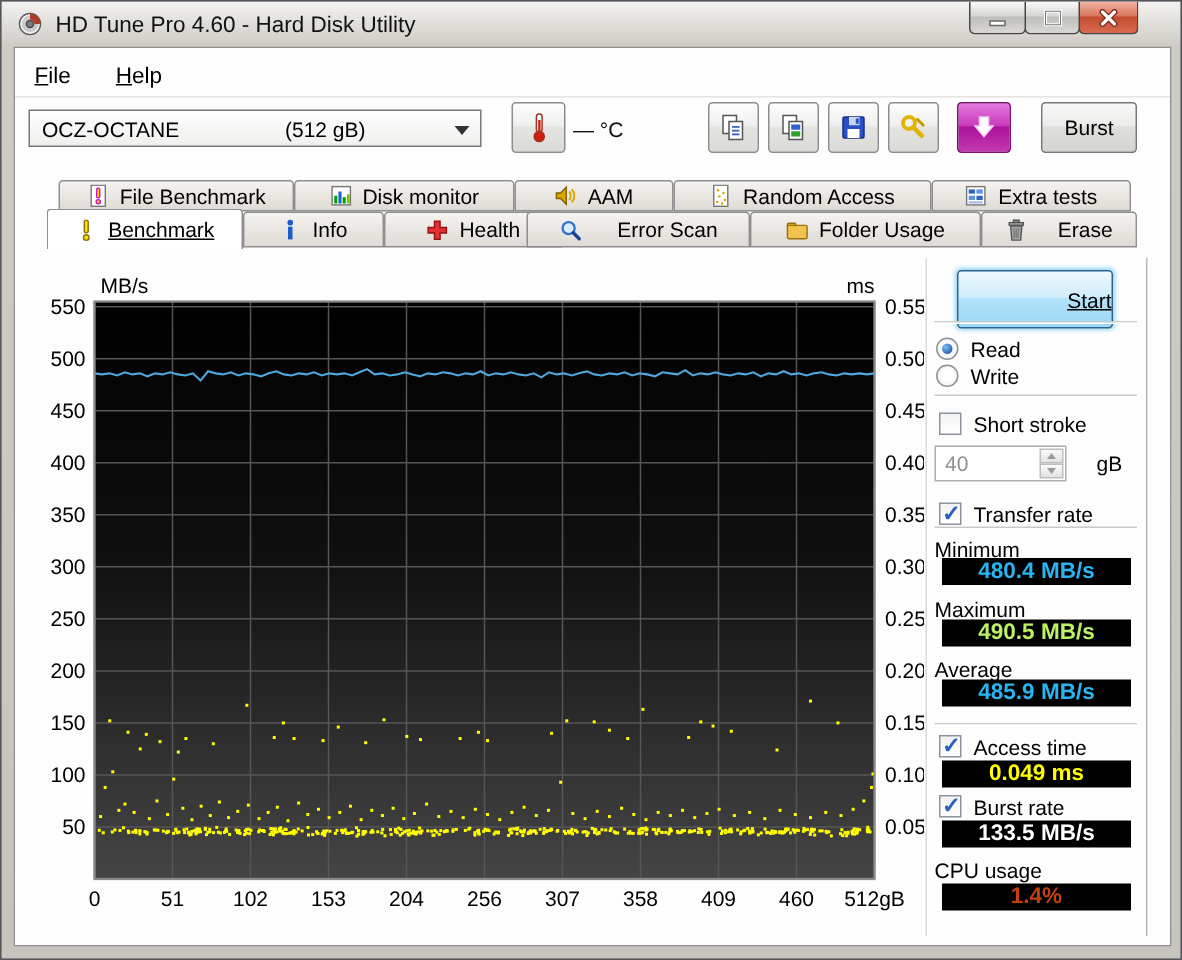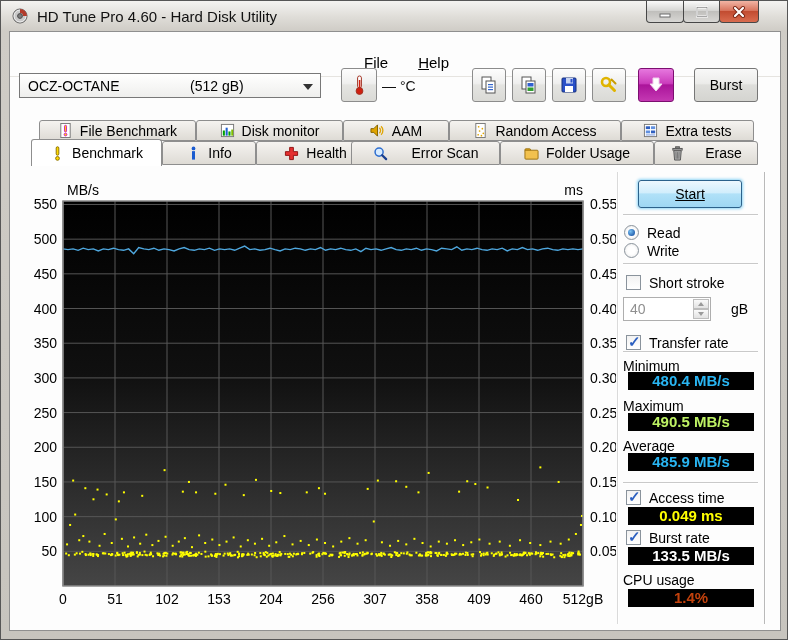--- a/index.html
+++ b/index.html
@@ -11,22 +11,22 @@
   .titlebar{position:absolute;left:0;top:0;width:100%;height:30px;display:flex;align-items:center;padding-left:11px;}
   .title{font-size:15px;color:#111;margin-left:9px;white-space:nowrap;}
   .winbtns{position:absolute;left:646px;top:0;display:flex;}
   .wbtn{height:22px;border:1px solid #474747;border-top:none;margin-left:-1px;
     border-radius:0 0 4px 4px;display:flex;align-items:center;justify-content:center;
     background:linear-gradient(#fafafa,#d6d6d4 45%,#c0bfbc 50%,#d8d7d4);}
   .wbtn.min{width:38px;} .wbtn.max{width:37px;}
   .wbtn.close{width:40px;background:linear-gradient(#f2b4a4,#d8765f 45%,#c24c31 50%,#d96c4f);}
   
   .client{position:absolute;left:8px;top:30px;width:772px;height:600px;background:#fdfdfd;border:1px solid #8f8f8f;}
-  .menubar{position:absolute;left:0;top:16px;width:100%;height:29px;border-bottom:1px solid #e6e4e0;
-    display:flex;align-items:center;padding-left:23px;gap:22px;justify-content:center;}
+  .menubar{position:absolute;left:0;top:4px;width:100%;height:29px;border-bottom:1px solid #e6e4e0;
+    display:flex;align-items:center;padding-left:9px;gap:22px;}
   .menu-item{display:inline-block;font-size:15px;color:#000;padding:2px 4px;}
   .menu-item::first-letter{text-decoration:underline;}
   
   .dropdown{position:absolute;left:9px;top:41px;width:302px;height:25px;border:1px solid #787878;
     background:linear-gradient(#ffffff,#efefed);display:flex;align-items:center;font-size:14px;}
   .dd-name{margin-left:8px;} .dd-cap{position:absolute;left:170px;}
   .dd-arrow{position:absolute;right:7px;top:10px;width:0;height:0;border-left:5px solid transparent;
     border-right:5px solid transparent;border-top:6px solid #333;}
   .tbtn{position:absolute;width:34px;height:34px;border:1px solid #8c8c8c;border-radius:3px;
     background:linear-gradient(#fdfdfd,#efefee 45%,#e4e4e1 50%,#dadad6);
@@ -45,23 +45,23 @@
   .tab.active{top:107px;height:27px;background:#ffffff;border-bottom:none;z-index:3;}
   .ticon{display:flex;align-items:center;}
   
   .chart-svg{position:absolute;left:21px;top:147px;}
   svg{font-family:"Liberation Sans",sans-serif;}
   
   .vsep{position:absolute;left:607px;top:140px;width:2px;height:452px;border-left:1px solid #dadada;border-right:1px solid #ffffff;}
   .vsep2{position:absolute;left:754px;top:140px;width:2px;height:452px;border-left:1px solid #b9b9b9;border-right:1px solid #ffffff;}
   .psep{position:absolute;left:613px;width:135px;height:2px;border-top:1px solid #c9c9c9;border-bottom:1px solid #ffffff;}
   
-  .start-btn{position:absolute;left:628px;top:148px;width:104px;height:28px;border:1px solid #2c628b;border-radius:3px;
+  .start-btn{position:absolute;left:628px;top:148px;width:104px;height:39px;border:1px solid #2c628b;border-radius:3px;
     background:linear-gradient(#edf8fe,#d1eefc 45%,#b0e1f8 50%,#9ed7f3);box-shadow:0 0 3px 1px #8fd5f6;
-    display:flex;align-items:center;justify-content:center;font-size:14px;text-decoration:underline;}
+    display:flex;align-items:center;justify-content:flex-end;font-size:14px;text-decoration:underline;}
   .plabel{position:absolute;font-size:14px;color:#000;white-space:nowrap;}
   .radio{position:absolute;width:15px;height:15px;border:1px solid #8a939c;border-radius:50%;
     background:radial-gradient(#ffffff 40%,#e6e6e6);}
   .radio[data-checked="true"]::after{content:"";position:absolute;left:3px;top:3px;width:7px;height:7px;border-radius:50%;
     background:radial-gradient(circle at 35% 35%,#79c1f2,#2a66b2 70%);}
   .cb{position:absolute;width:15px;height:15px;border:1px solid #8a939c;background:linear-gradient(#f2f2f2,#ffffff);}
   .cb[data-checked="true"]::after{content:"\2713";position:absolute;left:1px;top:-3px;font-size:15px;font-weight:bold;color:#2b5fc0;}
   .vbox{position:absolute;width:126px;height:18px;background:#000;text-align:center;
     font-weight:bold;font-size:15px;line-height:18px;}
   .spinner{position:absolute;left:613px;top:265px;width:88px;height:24px;border:1px solid #aeaeae;background:#fff;}
@@ -225,21 +225,21 @@
             <rect x="3" y="3.5" width="4.5" height="3" fill="#3060c0"></rect>
             <rect x="8.5" y="3.5" width="4.5" height="3" fill="#6090e0"></rect>
             <rect x="3" y="8" width="4.5" height="3" fill="#6090e0"></rect>
             <rect x="8.5" y="8" width="4.5" height="3" fill="#3060c0"></rect>
             <rect x="3" y="12" width="10" height="1.4" fill="#9ab4e8"></rect>
           </svg>
       </span>
       <span>Extra tests</span>
     </div>
 
-    <div class="tab r2 active" style="left:21px;width:131px;">
+    <div class="tab r2 active" style="left:21px;width:131px;text-decoration:underline;">
       <span class="ticon">
         <svg width="15" height="15" viewBox="0 0 16 16">
             <rect x="6.6" y="0.8" width="2.8" height="9" rx="1.4" fill="#ffd800" stroke="#8a7000"></rect>
             <circle cx="8" cy="13.2" r="2" fill="#ffd800" stroke="#8a7000"></circle>
           </svg>
       </span>
       <span>Benchmark</span>
     </div>
     <div class="tab r2" style="left:152px;width:94px;">
       <span class="ticon">

